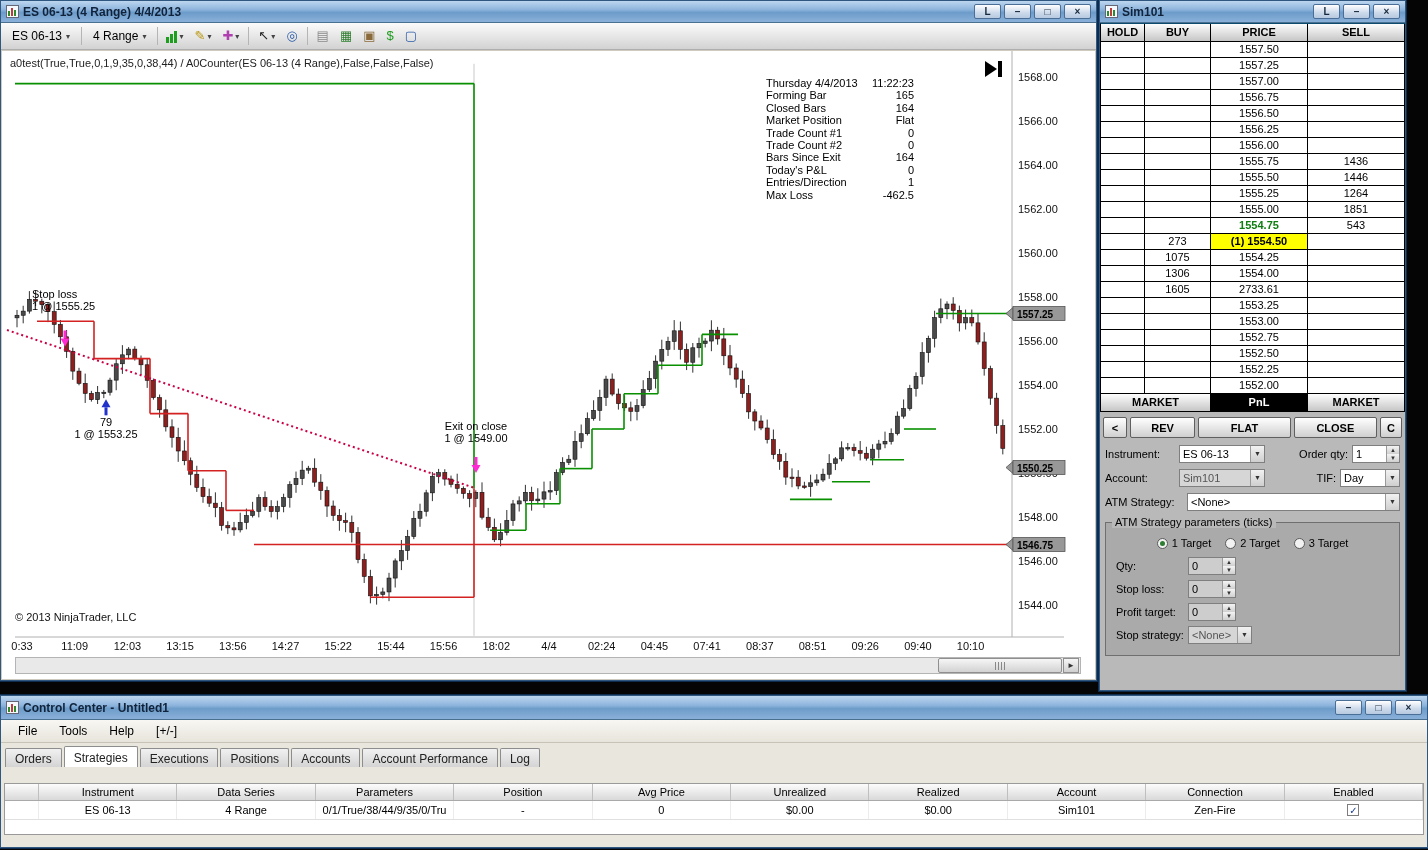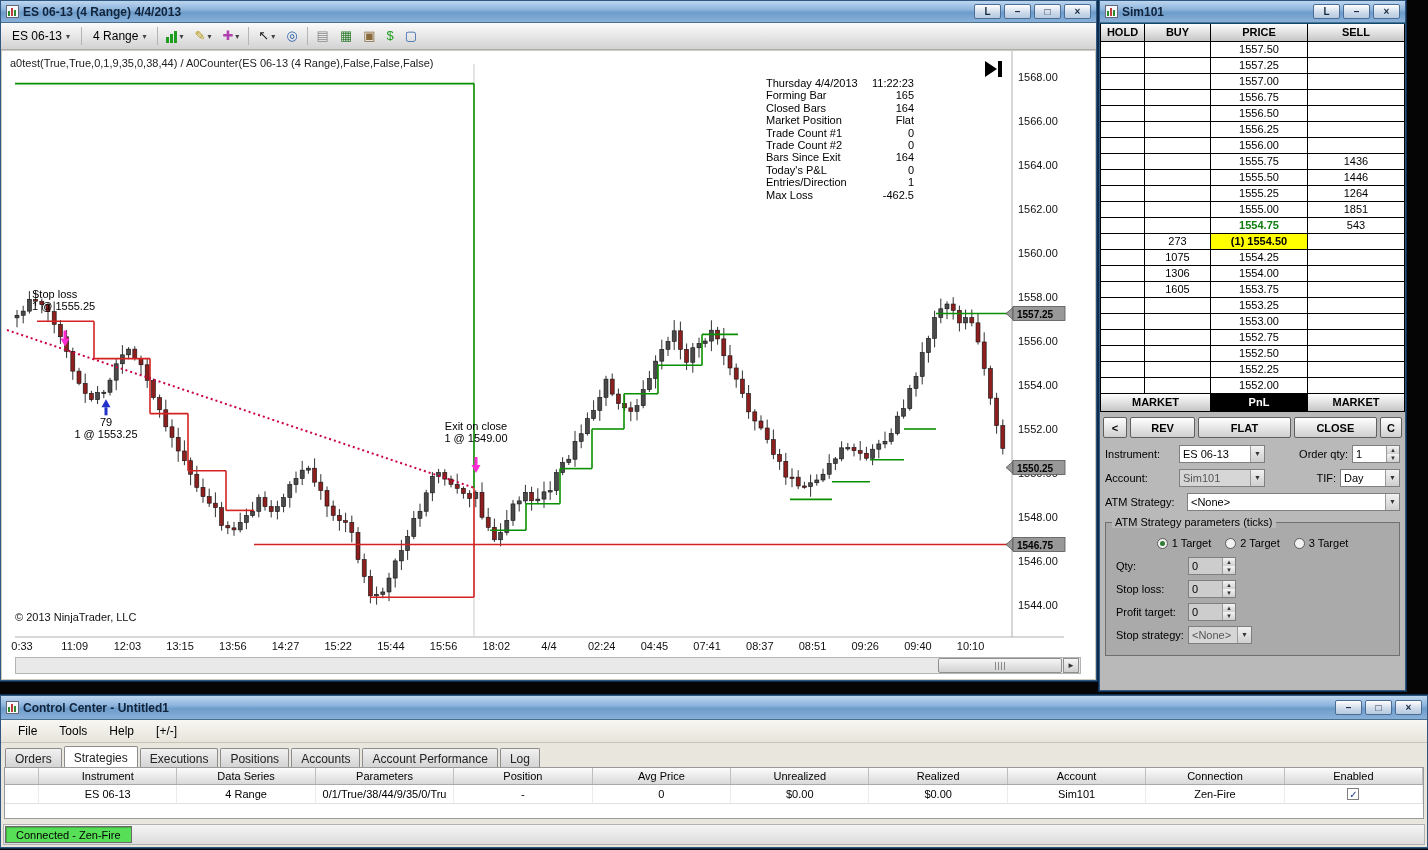--- a/index.html
+++ b/index.html
@@ -76,21 +76,21 @@
 .gb-row{display:flex;align-items:center;gap:0;margin-bottom:5px;font-size:11px}
 .gb-label{width:72px}
 
 #cc-window{left:0;top:695px;width:1428px;height:153px;background:#e9e6dd}
 #cc-window .titlebar{height:24px}
 .cc-menu{height:23px;display:flex;align-items:center;padding:0 8px;gap:4px;background:linear-gradient(#f8f7f3,#e7e4db);border-bottom:1px solid #c8c3b6;font-size:12px}
 .menu-item{padding:2px 9px;border-radius:2px}
 .cc-tabs{display:flex;gap:2px;padding:5px 4px 0;height:24px}
 .tab{font-size:12px;padding:3px 9px 2px;border:1px solid #8d8d8d;border-bottom:none;border-radius:2px 2px 0 0;background:linear-gradient(#f1f1f1,#d4d4d4);color:#222;cursor:default}
 .tab.active{background:#fff;padding-top:4px;margin-top:-2px;font-weight:normal}
-.cc-table{margin:0 3px;background:#fff;border:1px solid #9a9a9a;height:52px;overflow:hidden}
+.cc-table{margin:16px 3px;background:#fff;border:1px solid #9a9a9a;height:52px;overflow:hidden}
 .cc-hrow{display:flex;background:linear-gradient(#fcfcfc,#d9d9d9);border-bottom:1px solid #a9a9a9;height:17px}
 .cc-h{flex:1;font-size:11px;line-height:16px;text-align:center;border-right:1px solid #bfbfbf;white-space:nowrap;overflow:hidden}
 .cc-h.gutter,.cc-cell.gutter{flex:none;width:34px}
 .cc-row{display:flex;height:19px;border-bottom:1px solid #e0e0e0}
 .cc-cell{flex:1;font-size:11px;line-height:18px;text-align:center;border-right:1px solid #ececec;white-space:nowrap;overflow:hidden}
 .checkbox{display:inline-block;width:12px;height:12px;margin-top:3px;background:#fff;border:1px solid #7d7d7d;font-size:10px;line-height:11px;color:#1c3e8c;font-weight:bold}
 .cc-status{position:absolute;left:2px;right:2px;bottom:2px;height:21px;background:linear-gradient(#f4f4f4,#dcdcdc);border:1px solid #b2b2b2;display:flex;align-items:center;padding:1px}
 .status-chip{height:17px;line-height:16px;padding:0 10px;background:#57e057;border:1px solid #6a6a6a;font-size:11px;box-shadow:inset 1px 1px 1px rgba(0,0,0,.25)}
 </style>
 </head>
@@ -746,21 +746,21 @@
           </div>
           <div class="lrow">
             <span class="lc c0"></span>
             <span class="lc c1">1306</span>
             <span class="lc c2">1554.00</span>
             <span class="lc c3"></span>
           </div>
           <div class="lrow">
             <span class="lc c0"></span>
             <span class="lc c1">1605</span>
-            <span class="lc c2">1553.75</span>
+            <span class="lc c2">2733.61</span>
             <span class="lc c3"></span>
           </div>
           <div class="lrow">
             <span class="lc c0"></span>
             <span class="lc c1"></span>
             <span class="lc c2">1553.25</span>
             <span class="lc c3"></span>
           </div>
           <div class="lrow">
             <span class="lc c0"></span>
@@ -950,18 +950,15 @@
             <span class="cc-cell">-</span>
             <span class="cc-cell">0</span>
             <span class="cc-cell">$0.00</span>
             <span class="cc-cell">$0.00</span>
             <span class="cc-cell">Sim101</span>
             <span class="cc-cell">Zen-Fire</span>
             <span class="cc-cell"><span class="checkbox checked">✓</span></span>
           </div>
         </div>
     </div>
-    <footer class="cc-status">
-      <span class="status-chip">Connected - Zen-Fire</span>
-    </footer>
   </section>
 
 </div>
 
 </body></html>

